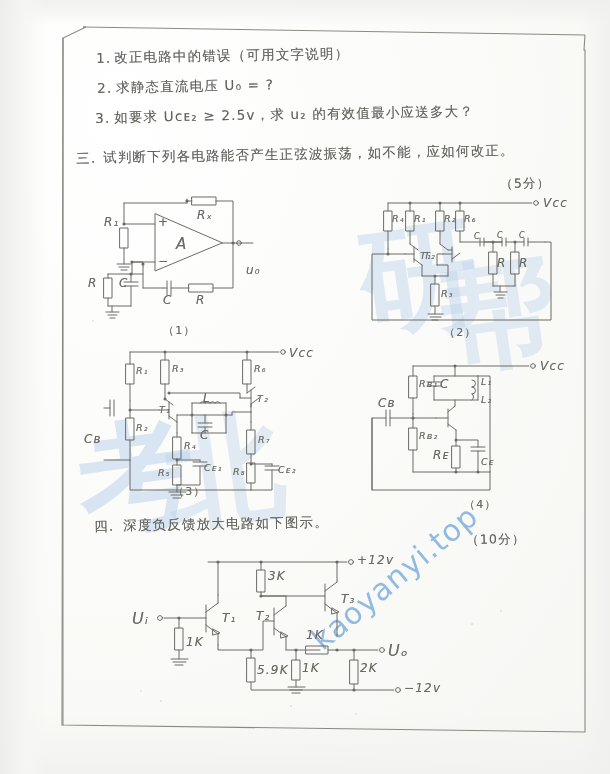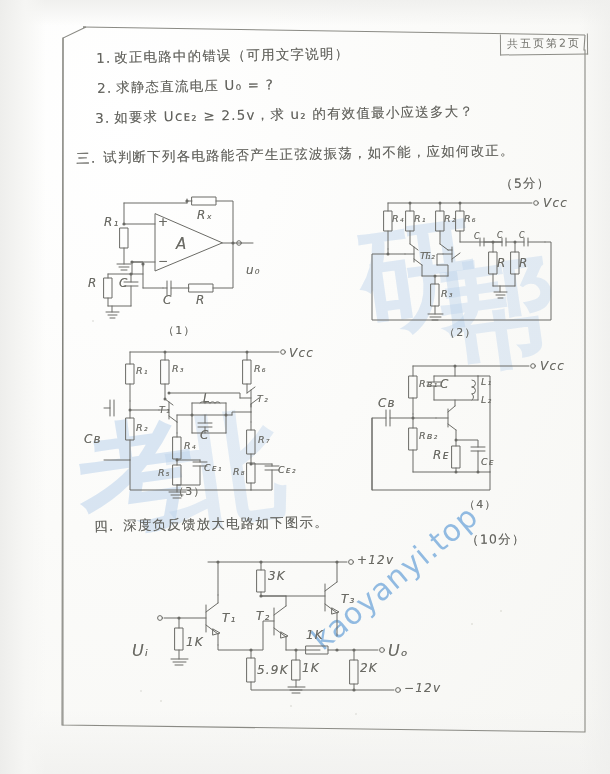--- a/index.html
+++ b/index.html
@@ -439,23 +439,20 @@
       <circle class="dot" cx="354" cy="650" r="1.6"></circle>
       <rect class="hw" x="350" y="660" width="8" height="24"></rect>
       <path class="hw" d="M354,684 L354,690"></path>
 
       <path class="hw" d="M354,690 L394,690"></path>
       <circle class="hw" cx="398" cy="690" r="2.4"></circle>
       <circle class="dot" cx="354" cy="690" r="1.6"></circle>
     </g>
   </svg>
 
-  <div id="pagenum-box">
-    <span>共五页第2页</span>
-  </div>
 
   <div class="hand q" style="left:96px;top:50px;transform:rotate(-1deg);">1.</div>
   <div class="hand q" style="left:114px;top:49px;transform:rotate(-1deg);">改正电路中的错误（可用文字说明）</div>
 
   <div class="hand q" style="left:97px;top:80px;transform:rotate(-1deg);">2.</div>
   <div class="hand q" style="left:116px;top:79px;transform:rotate(-1deg);">求静态直流电压 U₀ = ?</div>
 
   <div class="hand q" style="left:95px;top:110px;transform:rotate(-1deg);">3.</div>
   <div class="hand q" style="left:114px;top:109px;transform:rotate(-1deg);">如要求 Uᴄᴇ₂ ≥ 2.5ᴠ，求 u₂ 的有效值最小应送多大？</div>
 
@@ -516,21 +513,21 @@
   <div class="hand lbl lg" style="left:378px;top:396px;">Cʙ</div>
   <div class="hand lbl lg" style="left:440px;top:377px;">C</div>
   <div class="hand lbl" style="left:481px;top:376px;">L₁</div>
   <div class="hand lbl" style="left:481px;top:394px;">L₂</div>
   <div class="hand cap" style="left:464px;top:497px;">（4）</div>
 
   <div class="hand q" style="left:94px;top:518px;transform:rotate(-1deg);">四.</div>
   <div class="hand q" style="left:123px;top:517px;transform:rotate(-1deg);">深度负反馈放大电路如下图示。</div>
   <div class="hand qsm" style="left:466px;top:532px;transform:rotate(-1deg);">（10分）</div>
 
-  <div class="hand lbl" style="left:132px;top:609px;font-size:16px;margin-top:32px;">Uᵢ</div>
+  <div class="hand lbl" style="left:132px;top:609px;font-size:16px;">Uᵢ</div>
   <div class="hand lbl" style="left:388px;top:641px;font-size:16px;">Uₒ</div>
   <div class="hand lbl lg" style="left:357px;top:553px;">+12ᴠ</div>
   <div class="hand lbl lg" style="left:404px;top:681px;">−12ᴠ</div>
   <div class="hand lbl lg" style="left:222px;top:611px;">T₁</div>
   <div class="hand lbl lg" style="left:256px;top:609px;">T₂</div>
   <div class="hand lbl lg" style="left:341px;top:592px;">T₃</div>
   <div class="hand lbl lg" style="left:186px;top:635px;">1K</div>
   <div class="hand lbl lg" style="left:268px;top:569px;">3K</div>
   <div class="hand lbl lg" style="left:257px;top:663px;">5.9K</div>
   <div class="hand lbl lg" style="left:306px;top:628px;">1K</div>

